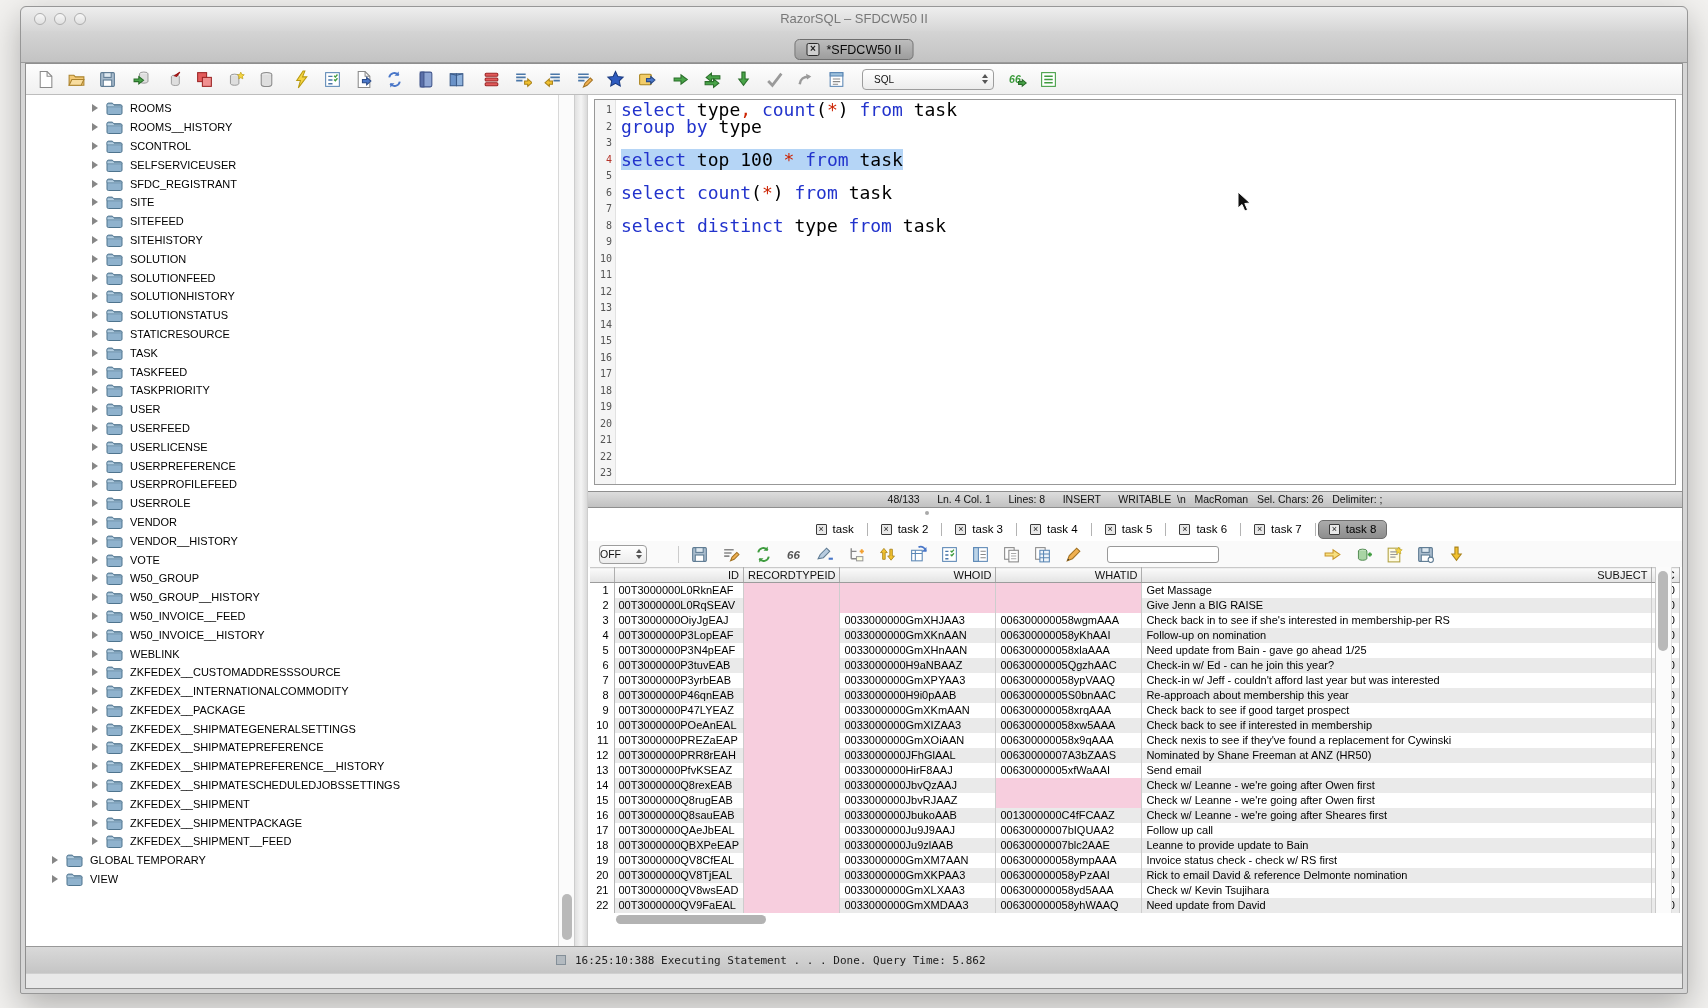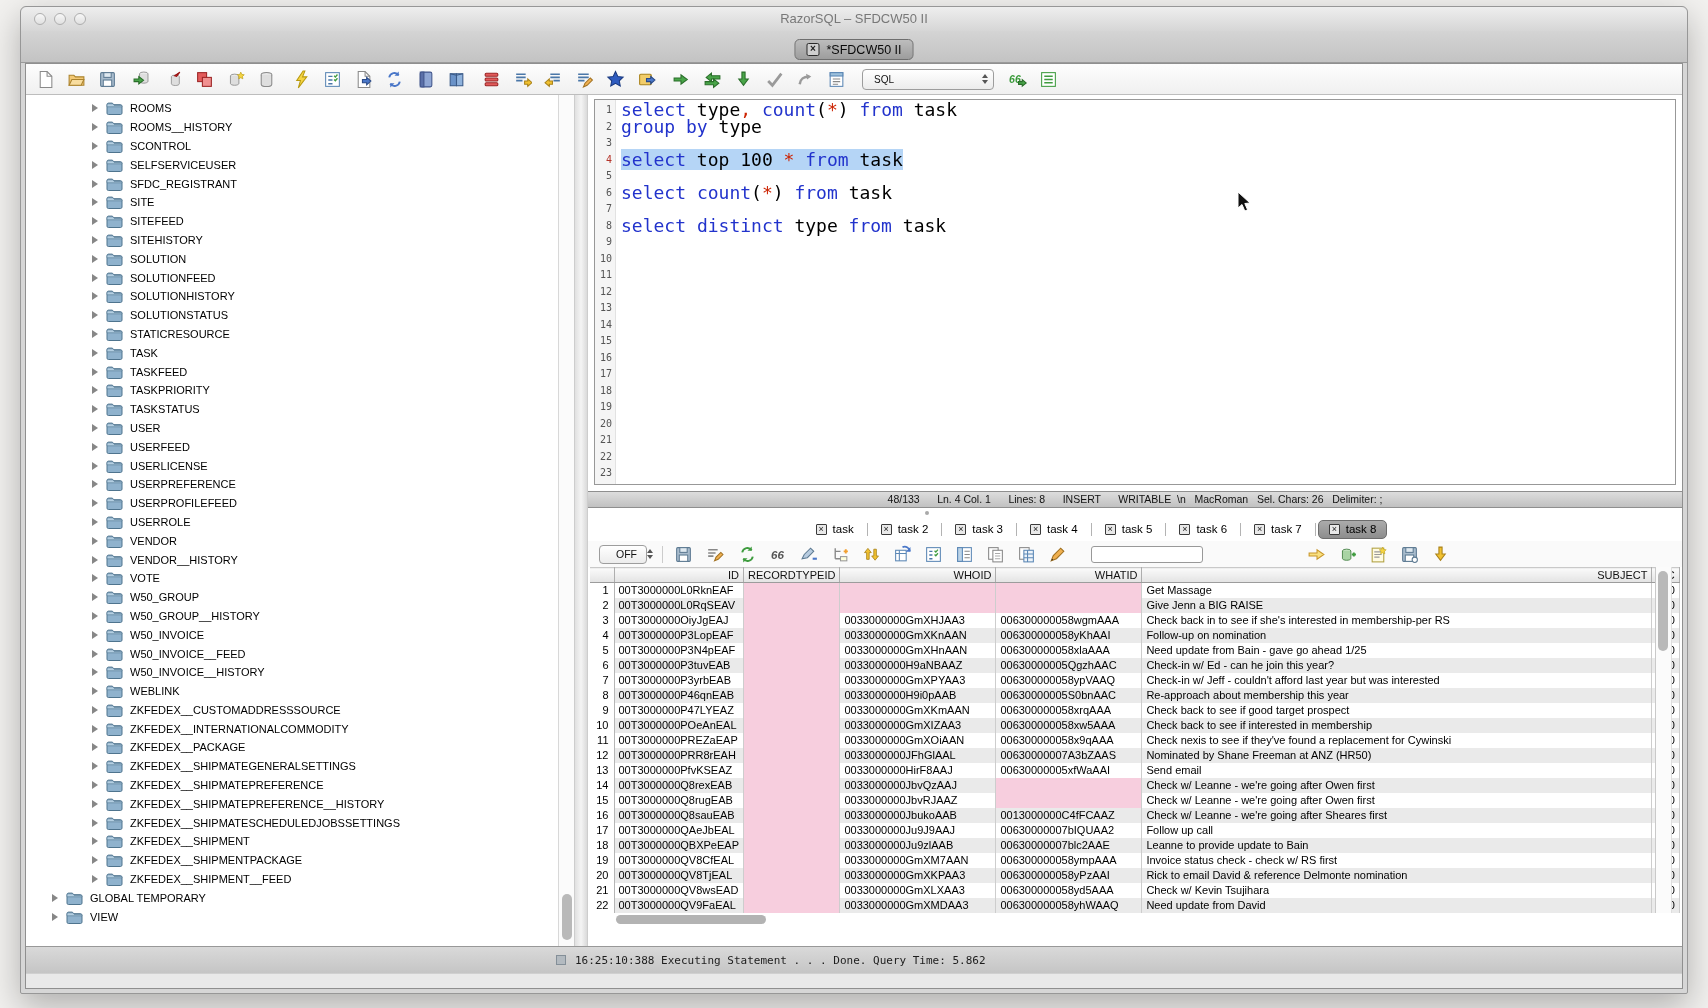--- a/index.html
+++ b/index.html
@@ -51,21 +51,21 @@
   .grip{height:9px;position:relative;flex:none}
   .grip::after{content:"";position:absolute;left:337px;top:3px;width:4px;height:4px;border-radius:50%;background:#a9a9a9}
   
   .rtabs{height:24px;display:flex;align-items:center;justify-content:center;flex:none;transform:translateX(-39px);font-size:11.5px}
   .rtab{display:flex;align-items:center;gap:6px;padding:2.5px 10px;border-radius:5px;color:#000;border:1px solid transparent}
   .rtab.sel{background:linear-gradient(#ababab,#8d8d8d);border:1px solid #6d6d6d}
   .rtab .xbox2{width:11px;height:11px;border:1.2px solid #3a3a3a;background:#e9e9e9;border-radius:1px;font-size:9px;line-height:9px;text-align:center;color:#222}
   .tsep{width:1px;height:13px;background:#b3b3b3;margin:0 2px}
   
   .rtoolbar{height:26px;display:flex;align-items:center;padding:0 8px 0 11px;gap:6px;flex:none;background:#fafafa}
-  .combo.small{height:19px;font-size:10.5px;padding:0 4px 0 16px;margin-right:4px}
+  .combo.small{height:19px;font-size:10.5px;padding:0 4px 0 0;margin-right:20px}
   .vsep{width:1px;height:17px;background:#ccc;margin:0 5px}
   .searchbox{width:112px;height:17px;border:1px solid #999;border-radius:3px;background:#fff;font-size:11px;padding:0 4px;margin-left:10px}
   .sp95{width:92px}
   
   .tablewrap{flex:1;position:relative;min-height:0;background:#fff}
   table.grid{border-collapse:collapse;table-layout:fixed;margin-left:2px;font-size:11px}
   .grid th{background:linear-gradient(#fafafa,#e3e3e3);border-right:1px solid #aeaeae;border-bottom:1px solid #9c9c9c;border-top:1px solid #c9c9c9;font-weight:normal;text-align:right;padding:1px 4px;height:14px;white-space:nowrap;overflow:hidden;color:#111}
   .grid td{height:15px;padding:0 4px;border-right:1px solid #cdcdcd;white-space:nowrap;overflow:hidden;color:#000}
   .grid tr.even td{background:#eaeaea}
   .grid tr.odd td{background:#fff}
@@ -465,30 +465,20 @@
               <span class="tlabel">TASKPRIORITY</span>
             </div>
             <div class="tree-row lvl2">
               <span class="tri"></span>
               <span class="folder">
                 <svg width="17" height="14" viewBox="0 0 17 14">
                   <path d="M1 3.5c0-.8.6-1.4 1.4-1.4h4l1.2 1.6h7c.8 0 1.4.6 1.4 1.4v7c0 .8-.6 1.4-1.4 1.4H2.4A1.4 1.4 0 0 1 1 12.1z" fill="#8fb2cd" stroke="#4f748e"></path>
                   <path d="M1 5.8h15v-.4c0-.6-.5-1-1-1H8.2L7 2.8H2.2c-.7 0-1.2.5-1.2 1.2z" fill="#b4cfe2" stroke="#4f748e" stroke-width=".6"></path>
                 </svg>
               </span>
-              <span class="tlabel">TASKSTATUS</span>
-            </div>
-            <div class="tree-row lvl2">
-              <span class="tri"></span>
-              <span class="folder">
-                <svg width="17" height="14" viewBox="0 0 17 14">
-                  <path d="M1 3.5c0-.8.6-1.4 1.4-1.4h4l1.2 1.6h7c.8 0 1.4.6 1.4 1.4v7c0 .8-.6 1.4-1.4 1.4H2.4A1.4 1.4 0 0 1 1 12.1z" fill="#8fb2cd" stroke="#4f748e"></path>
-                  <path d="M1 5.8h15v-.4c0-.6-.5-1-1-1H8.2L7 2.8H2.2c-.7 0-1.2.5-1.2 1.2z" fill="#b4cfe2" stroke="#4f748e" stroke-width=".6"></path>
-                </svg>
-              </span>
               <span class="tlabel">USER</span>
             </div>
             <div class="tree-row lvl2">
               <span class="tri"></span>
               <span class="folder">
                 <svg width="17" height="14" viewBox="0 0 17 14">
                   <path d="M1 3.5c0-.8.6-1.4 1.4-1.4h4l1.2 1.6h7c.8 0 1.4.6 1.4 1.4v7c0 .8-.6 1.4-1.4 1.4H2.4A1.4 1.4 0 0 1 1 12.1z" fill="#8fb2cd" stroke="#4f748e"></path>
                   <path d="M1 5.8h15v-.4c0-.6-.5-1-1-1H8.2L7 2.8H2.2c-.7 0-1.2.5-1.2 1.2z" fill="#b4cfe2" stroke="#4f748e" stroke-width=".6"></path>
                 </svg>
               </span>
@@ -576,30 +566,20 @@
             </div>
             <div class="tree-row lvl2">
               <span class="tri"></span>
               <span class="folder">
                 <svg width="17" height="14" viewBox="0 0 17 14">
                   <path d="M1 3.5c0-.8.6-1.4 1.4-1.4h4l1.2 1.6h7c.8 0 1.4.6 1.4 1.4v7c0 .8-.6 1.4-1.4 1.4H2.4A1.4 1.4 0 0 1 1 12.1z" fill="#8fb2cd" stroke="#4f748e"></path>
                   <path d="M1 5.8h15v-.4c0-.6-.5-1-1-1H8.2L7 2.8H2.2c-.7 0-1.2.5-1.2 1.2z" fill="#b4cfe2" stroke="#4f748e" stroke-width=".6"></path>
                 </svg>
               </span>
               <span class="tlabel">W50_GROUP__HISTORY</span>
-            </div>
-            <div class="tree-row lvl2">
-              <span class="tri"></span>
-              <span class="folder">
-                <svg width="17" height="14" viewBox="0 0 17 14">
-                  <path d="M1 3.5c0-.8.6-1.4 1.4-1.4h4l1.2 1.6h7c.8 0 1.4.6 1.4 1.4v7c0 .8-.6 1.4-1.4 1.4H2.4A1.4 1.4 0 0 1 1 12.1z" fill="#8fb2cd" stroke="#4f748e"></path>
-                  <path d="M1 5.8h15v-.4c0-.6-.5-1-1-1H8.2L7 2.8H2.2c-.7 0-1.2.5-1.2 1.2z" fill="#b4cfe2" stroke="#4f748e" stroke-width=".6"></path>
-                </svg>
-              </span>
-              <span class="tlabel">W50_INVOICE</span>
             </div>
             <div class="tree-row lvl2">
               <span class="tri"></span>
               <span class="folder">
                 <svg width="17" height="14" viewBox="0 0 17 14">
                   <path d="M1 3.5c0-.8.6-1.4 1.4-1.4h4l1.2 1.6h7c.8 0 1.4.6 1.4 1.4v7c0 .8-.6 1.4-1.4 1.4H2.4A1.4 1.4 0 0 1 1 12.1z" fill="#8fb2cd" stroke="#4f748e"></path>
                   <path d="M1 5.8h15v-.4c0-.6-.5-1-1-1H8.2L7 2.8H2.2c-.7 0-1.2.5-1.2 1.2z" fill="#b4cfe2" stroke="#4f748e" stroke-width=".6"></path>
                 </svg>
               </span>
               <span class="tlabel">W50_INVOICE__FEED</span>

